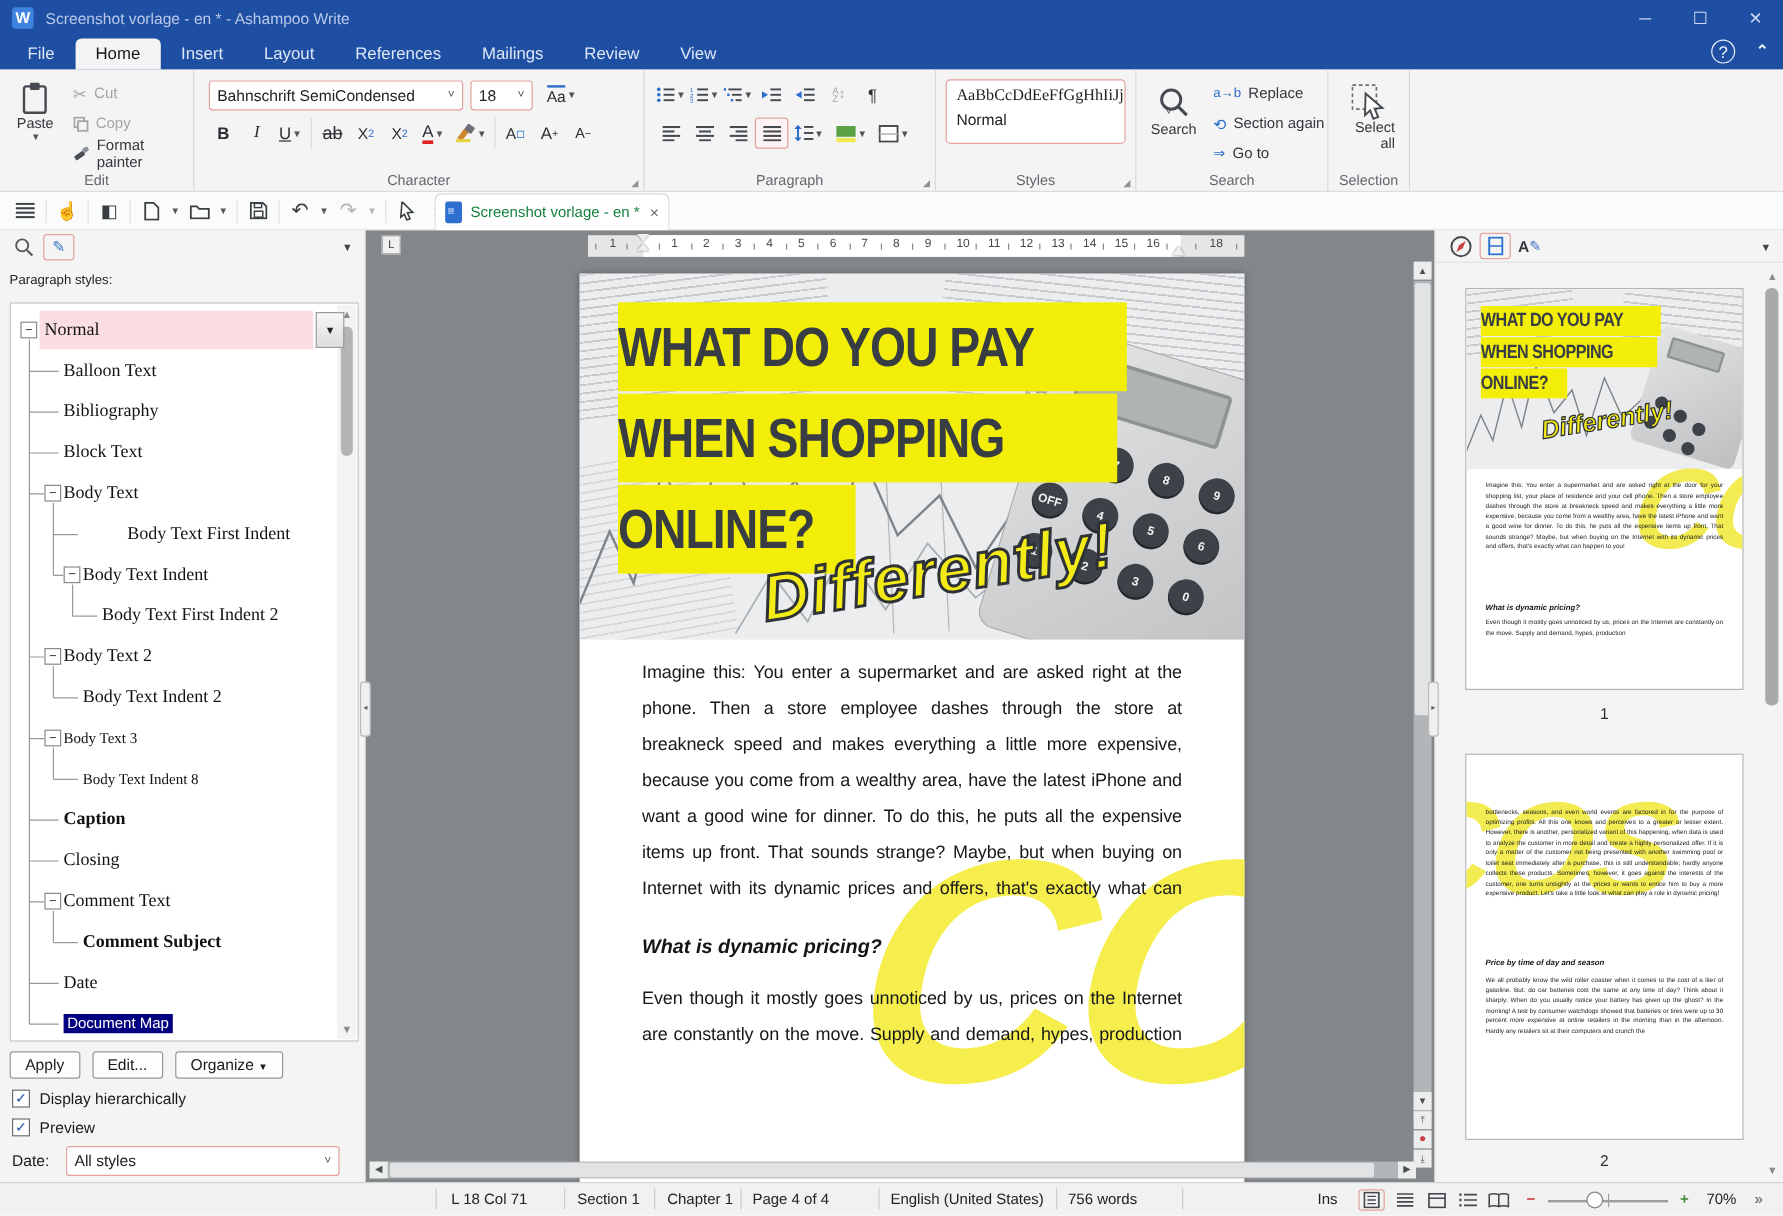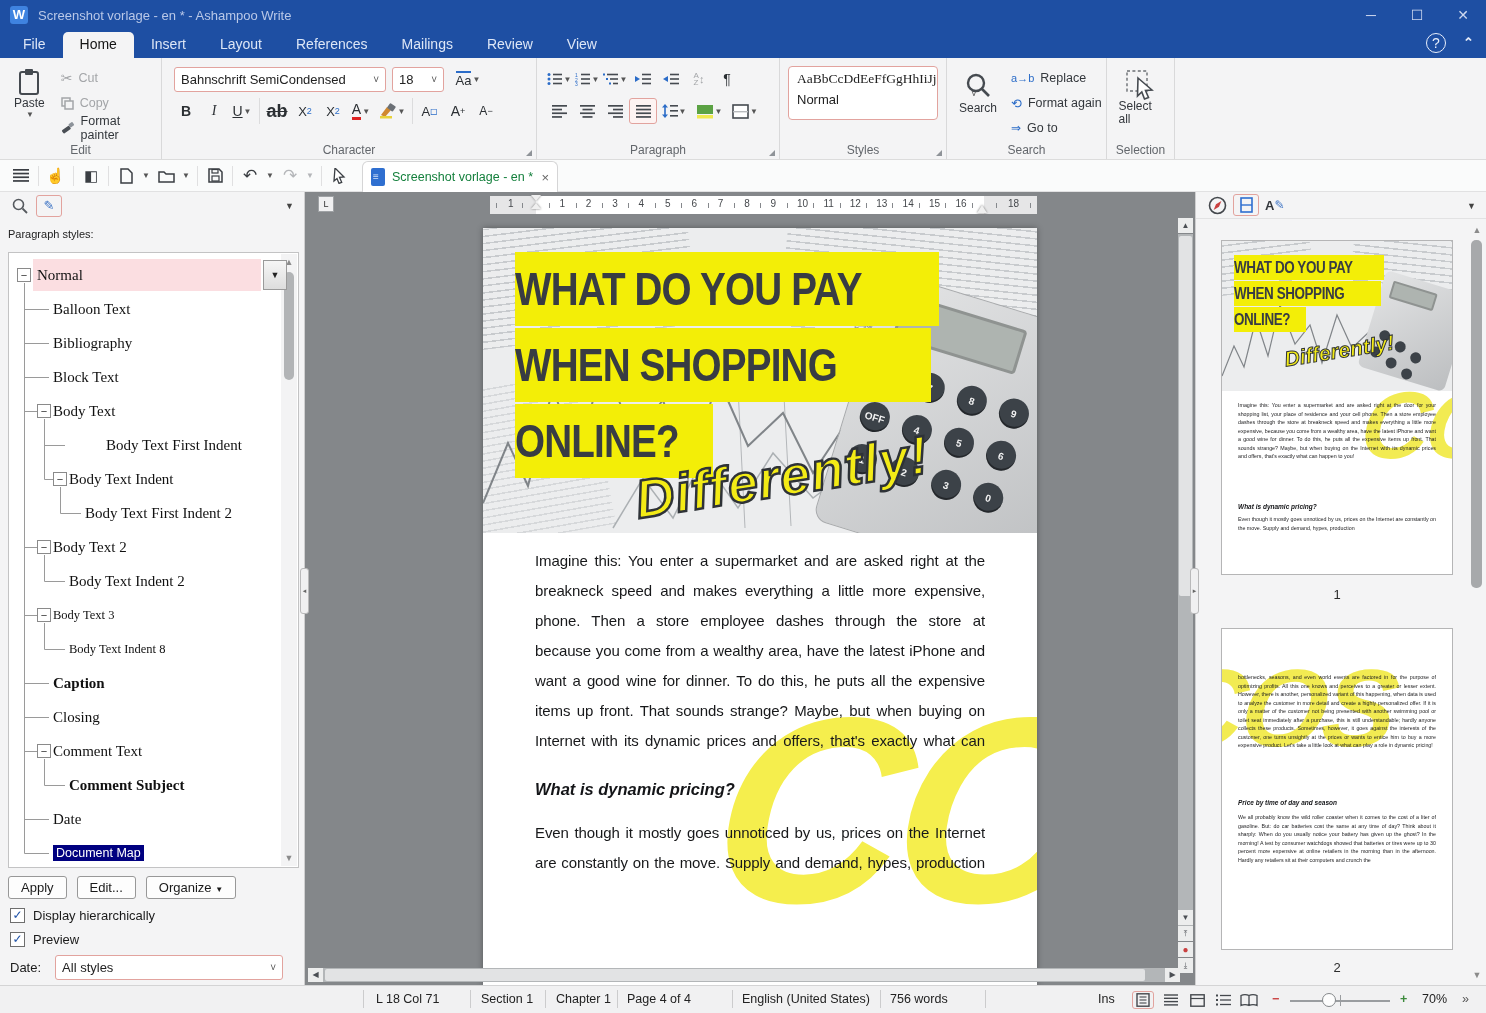--- a/index.html
+++ b/index.html
@@ -223,21 +223,21 @@
       </div>
       <div style="display:flex;align-items:center;margin-left:10px;margin-top:6px;">
         <div class="cbtn" style="font-weight:bold;">B</div>
         <div class="cbtn" style="font-style:italic;font-family:'Liberation Serif',serif;">I</div>
         <div class="cbtn">
             <span style="text-decoration:underline;">U</span>
             <span class="dd">▼</span>
           </div>
         <div class="rdiv"></div>
         <div class="cbtn">
-            <span style="text-decoration:line-through;font-size:18px;font-weight:bold;">ab</span>
+            <span style="text-decoration:line-through;font-size:15px;">ab</span>
           </div>
         <div class="cbtn">
             <span style="font-size:13px;">X</span>
             <sub style="font-size:9px;color:#2b6cc8;">2</sub>
           </div>
         <div class="cbtn">
             <span style="font-size:13px;">X</span>
             <sup style="font-size:9px;color:#2b6cc8;">2</sup>
           </div>
         <div class="cbtn">
@@ -411,38 +411,38 @@
             </svg>
           <span style="margin-top:3px;">Search</span>
         </div>
         <div style="display:flex;flex-direction:column;margin-left:8px;gap:1px;">
           <div class="small-cmd">
               <span class="blue" style="font-size:11px;">a→b</span>
               <span>Replace</span>
             </div>
           <div class="small-cmd">
               <span class="blue" style="font-size:13px;">⟲</span>
-              <span>Format again</span>
+              <span>Section again</span>
             </div>
           <div class="small-cmd">
               <span class="blue" style="font-size:12px;">⇒</span>
               <span>Go to</span>
             </div>
         </div>
       </div>
       <div class="glabel">Search</div>
     </div>
 
     <div class="rgroup" style="width:68px;border-right:1px solid #d9d9da;">
       <div class="btn-big" style="margin-top:2px;">
         <svg class="ic" width="30" height="30" viewBox="0 0 30 30">
             <rect x="1" y="1" width="20" height="20" fill="none" stroke="#6a6e73" stroke-width="1.4" stroke-dasharray="3,2.4"></rect>
             <polygon points="12,8 26,20 19.5,20.5 22.5,27.5 18.5,29 15.8,22 11.5,26" fill="#fff" stroke="#454a50" stroke-width="1.6"></polygon>
           </svg>
-        <span style="text-align:left;line-height:13px;width:44px;white-space:normal;">Select all</span>
+        <span style="text-align:right;line-height:13px;width:44px;white-space:normal;">Select all</span>
       </div>
       <div class="glabel">Selection</div>
     </div>
     <div style="flex:1;"></div>
   </div>
 
   <div id="toolrow">
     <div class="tbi" style="margin-left:8px;">
         <svg class="ic" width="16" height="13" viewBox="0 0 16 13">
           <rect y="0" width="16" height="1.7" fill="#3a3e43"></rect>
@@ -721,22 +721,22 @@
             <span>WHEN SHOPPING</span>
           </div>
         <div class="hblock" style="top:176px; width:198px; height:74px; font-size:46px;">
             <span>ONLINE?</span>
           </div>
         <div id="differently">Differently!</div>
       </div>
       <div id="bodytext">
         <div id="para1">
             <div class="jline">Imagine this: You enter a supermarket and are asked right at the</div>
+            <div class="jline">phone. Then a store employee dashes through the store at</div>
             <div class="jline">breakneck speed and makes everything a little more expensive,</div>
-            <div class="jline">phone. Then a store employee dashes through the store at</div>
             <div class="jline">because you come from a wealthy area, have the latest iPhone and</div>
             <div class="jline">want a good wine for dinner. To do this, he puts all the expensive</div>
             <div class="jline">items up front. That sounds strange? Maybe, but when buying on the</div>
             <div class="jline">Internet with its dynamic prices and offers, that's exactly what can</div>
           </div>
         <div id="dochead1">What is dynamic pricing?</div>
         <div id="para2">
             <div class="jline">Even though it mostly goes unnoticed by us, prices on the Internet</div>
             <div class="jline">are constantly on the move. Supply and demand, hypes, production</div>
           </div>

